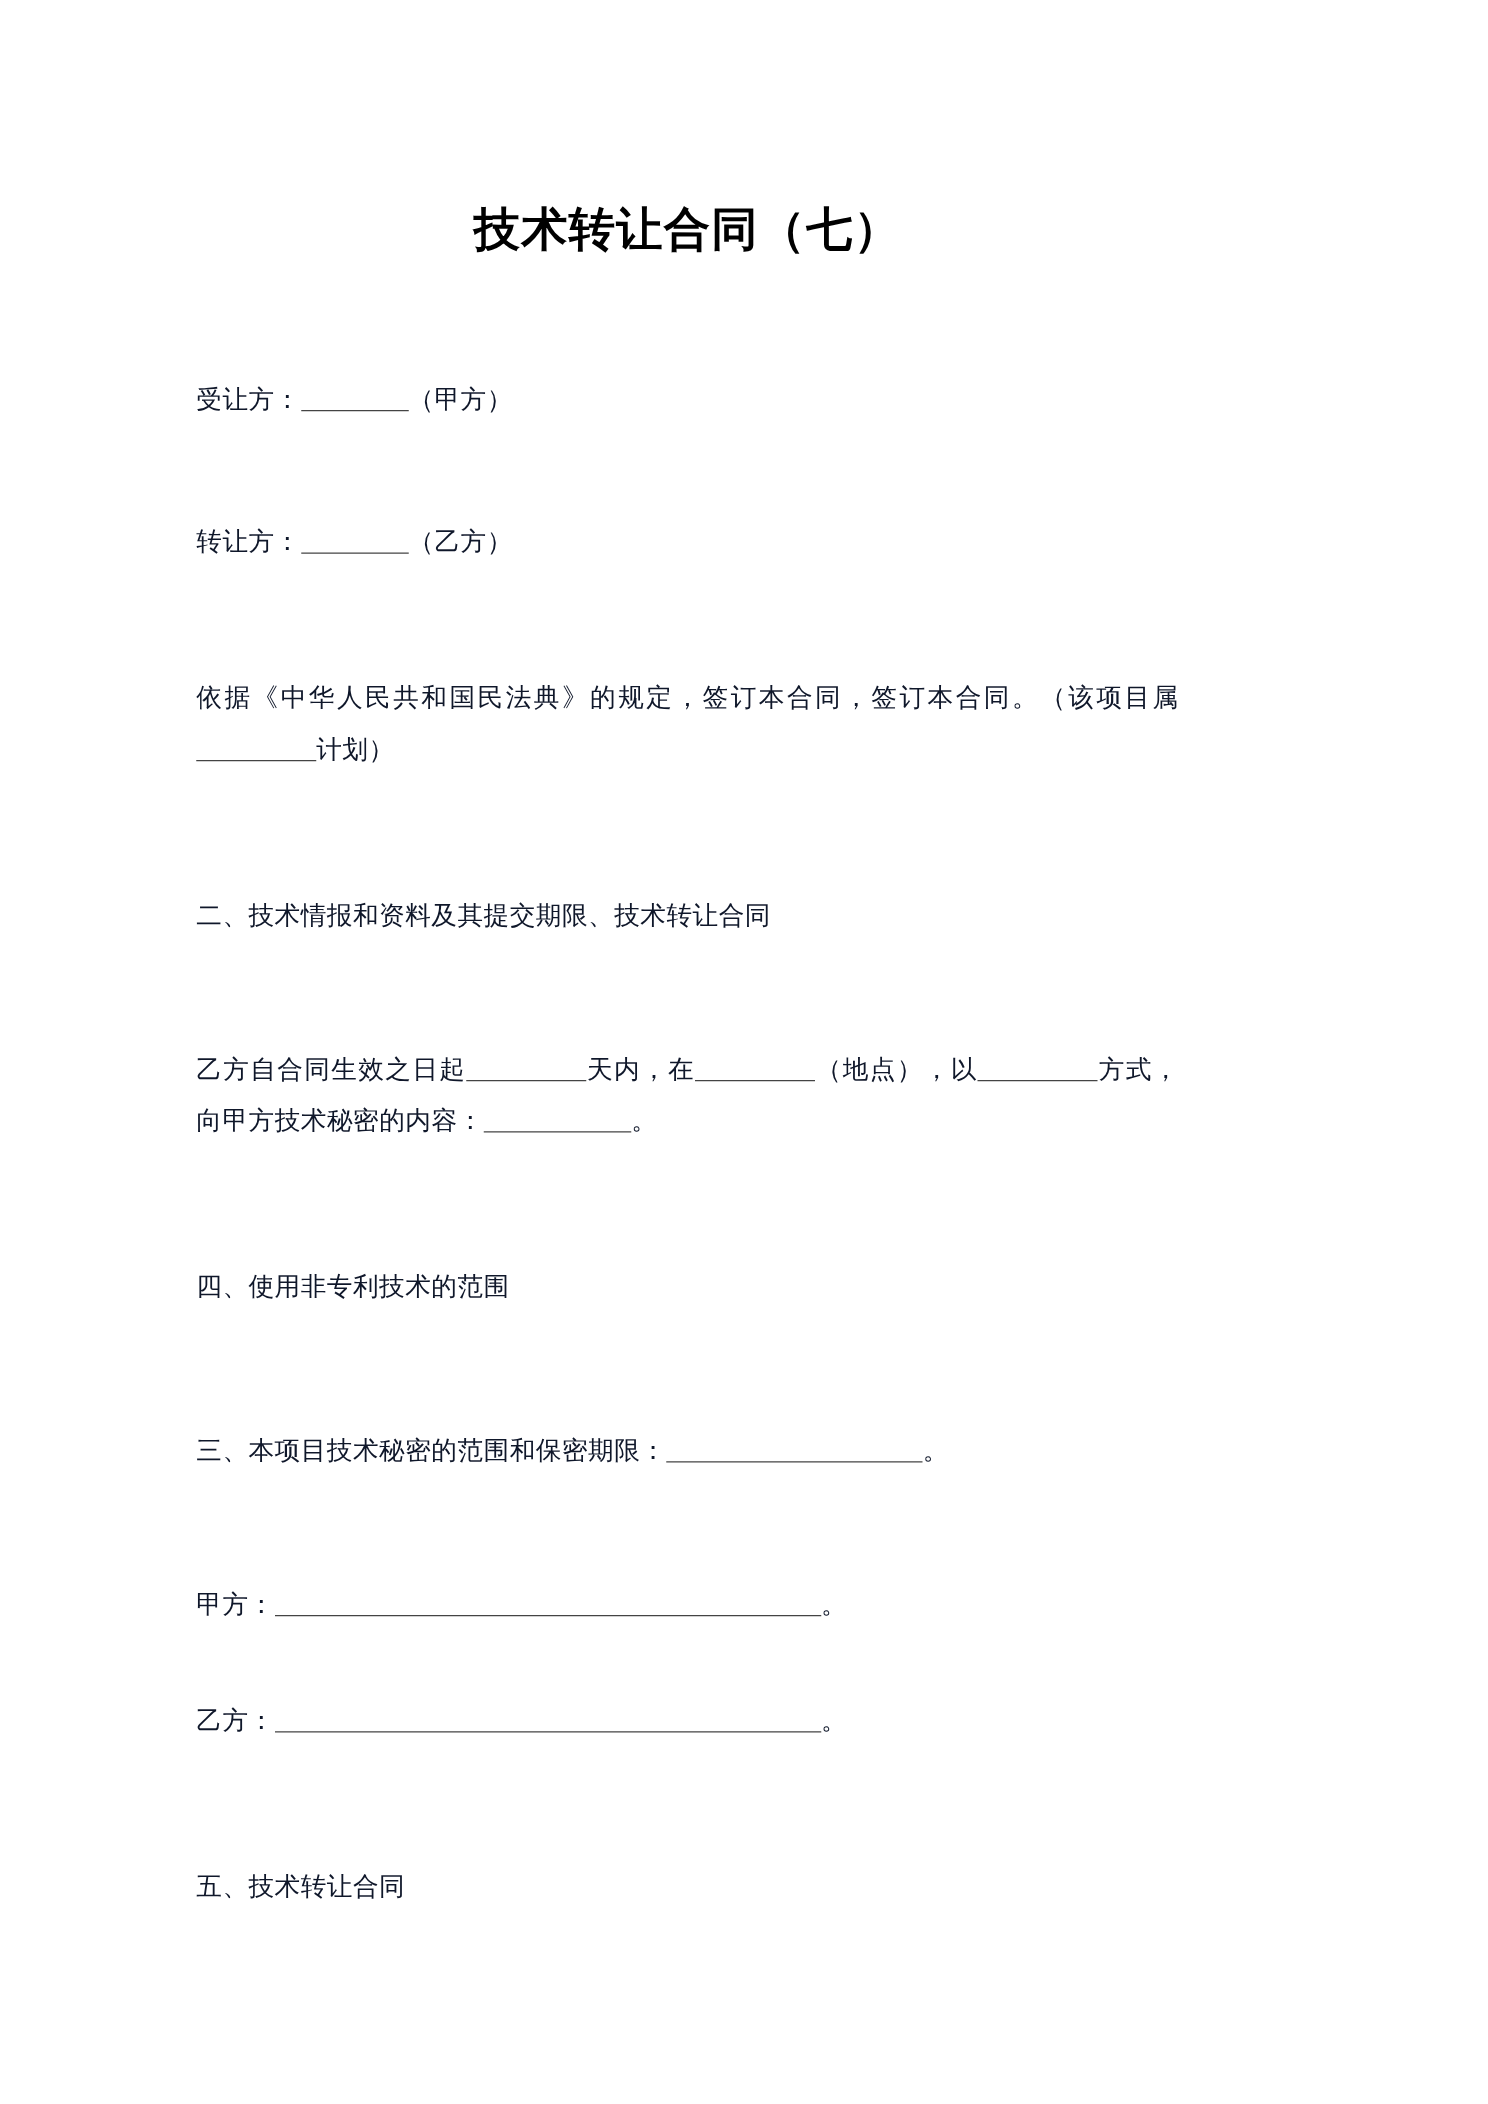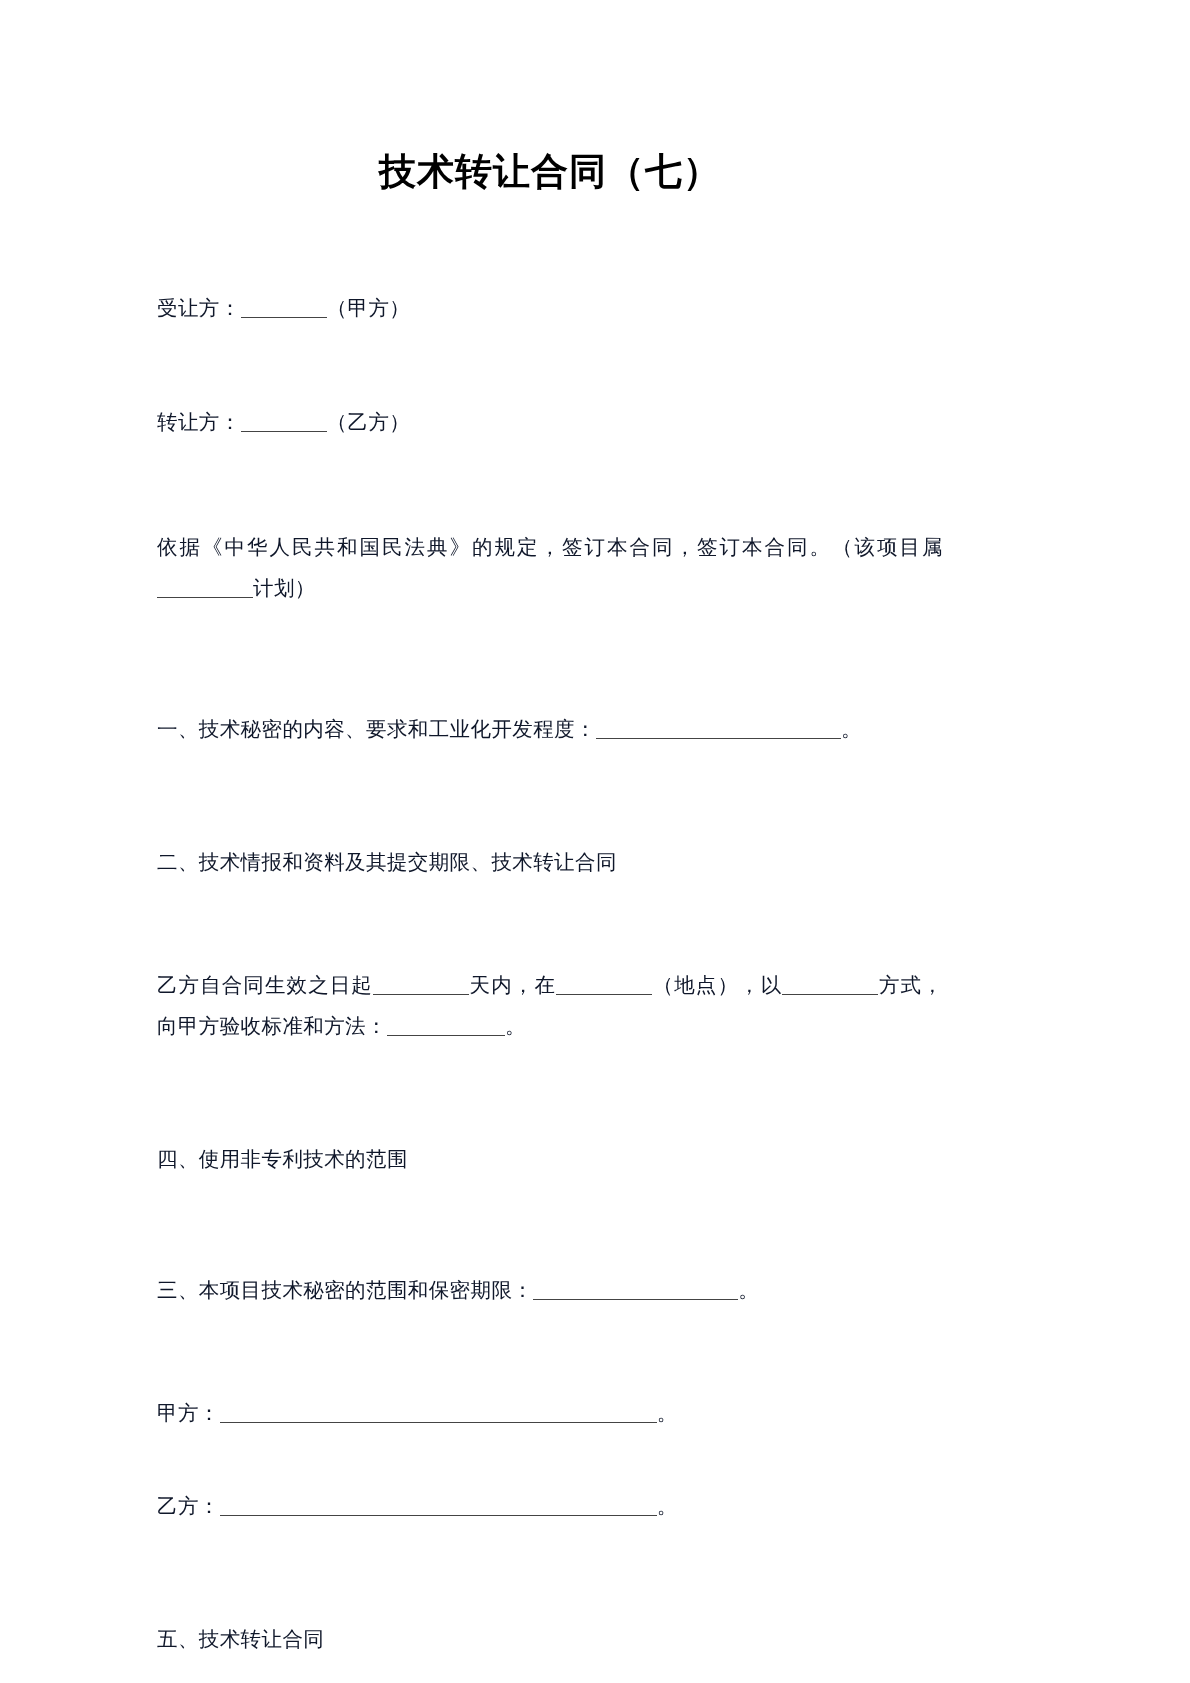--- a/index.html
+++ b/index.html
@@ -13,21 +13,21 @@
     font-family: "Liberation Serif", "DejaVu Serif", serif;
     color: #1a1a1a;
     position: relative;
     overflow: hidden;
   }
   .page {
     width: 1100px;
     height: 1683px;
     background: #ffffff;
     box-sizing: border-box;
-    padding: 0;
+    padding: 12px;
     position: relative;
   }
   .doc-title {
     text-align: center;
     font-family: "DejaVu Sans", "Liberation Sans", sans-serif;
     font-weight: bold;
     font-size: 37px;
     letter-spacing: 1px;
     color: #000000;
     margin: 0;
@@ -78,25 +78,24 @@
   <h1 class="doc-title">技术转让合同（七）</h1>
 
   <div class="body-block">
 
     <p class="para sp-title"><span>受让方：</span><span class="blank bl-sm"></span><span>（甲方）</span></p>
 
     <p class="para sp-a"><span>转让方：</span><span class="blank bl-sm"></span><span>（乙方）</span></p>
 
     <p class="para sp-b"><span>依据《中华人民共和国民法典》的规定，签订本合同，签订本合同。（该项目属</span><span class="blank bl-md"></span><span>计划）</span></p>
 
-    <p class="para sp-c"><span>一、技术秘密的内容、要求和工业化开发程度：</span><span class="blank bl-xl"></span><span>。</span></p>
 
     <p class="para sp-d">二、技术情报和资料及其提交期限、技术转让合同</p>
 
-    <p class="para sp-f"><span>乙方自合同生效之日起</span><span class="blank bl-md"></span><span>天内，在</span><span class="blank bl-md"></span><span>（地点），以</span><span class="blank bl-md"></span><span>方式，向甲方</span><span>验收标准和方法：</span><span class="blank bl-lg"></span><span>。</span></p>
+    <p class="para sp-f"><span>乙方自合同生效之日起</span><span class="blank bl-md"></span><span>天内，在</span><span class="blank bl-md"></span><span>（地点），以</span><span class="blank bl-md"></span><span>方式，向甲方</span><span>技术秘密的内容：</span><span class="blank bl-lg"></span><span>。</span></p>
 
     <p class="para sp-h">四、使用非专利技术的范围</p>
 
     <p class="para sp-g"><span>三、本项目技术秘密的范围和保密期限：</span><span class="blank bl-xxl"></span><span>。</span></p>
 
     <p class="para sp-f"><span>甲方：</span><span class="blank bl-full"></span><span>。</span></p>
 
     <p class="para sp-i"><span>乙方：</span><span class="blank bl-full"></span><span>。</span></p>
 
     <p class="para sp-j">五、技术转让合同</p>

